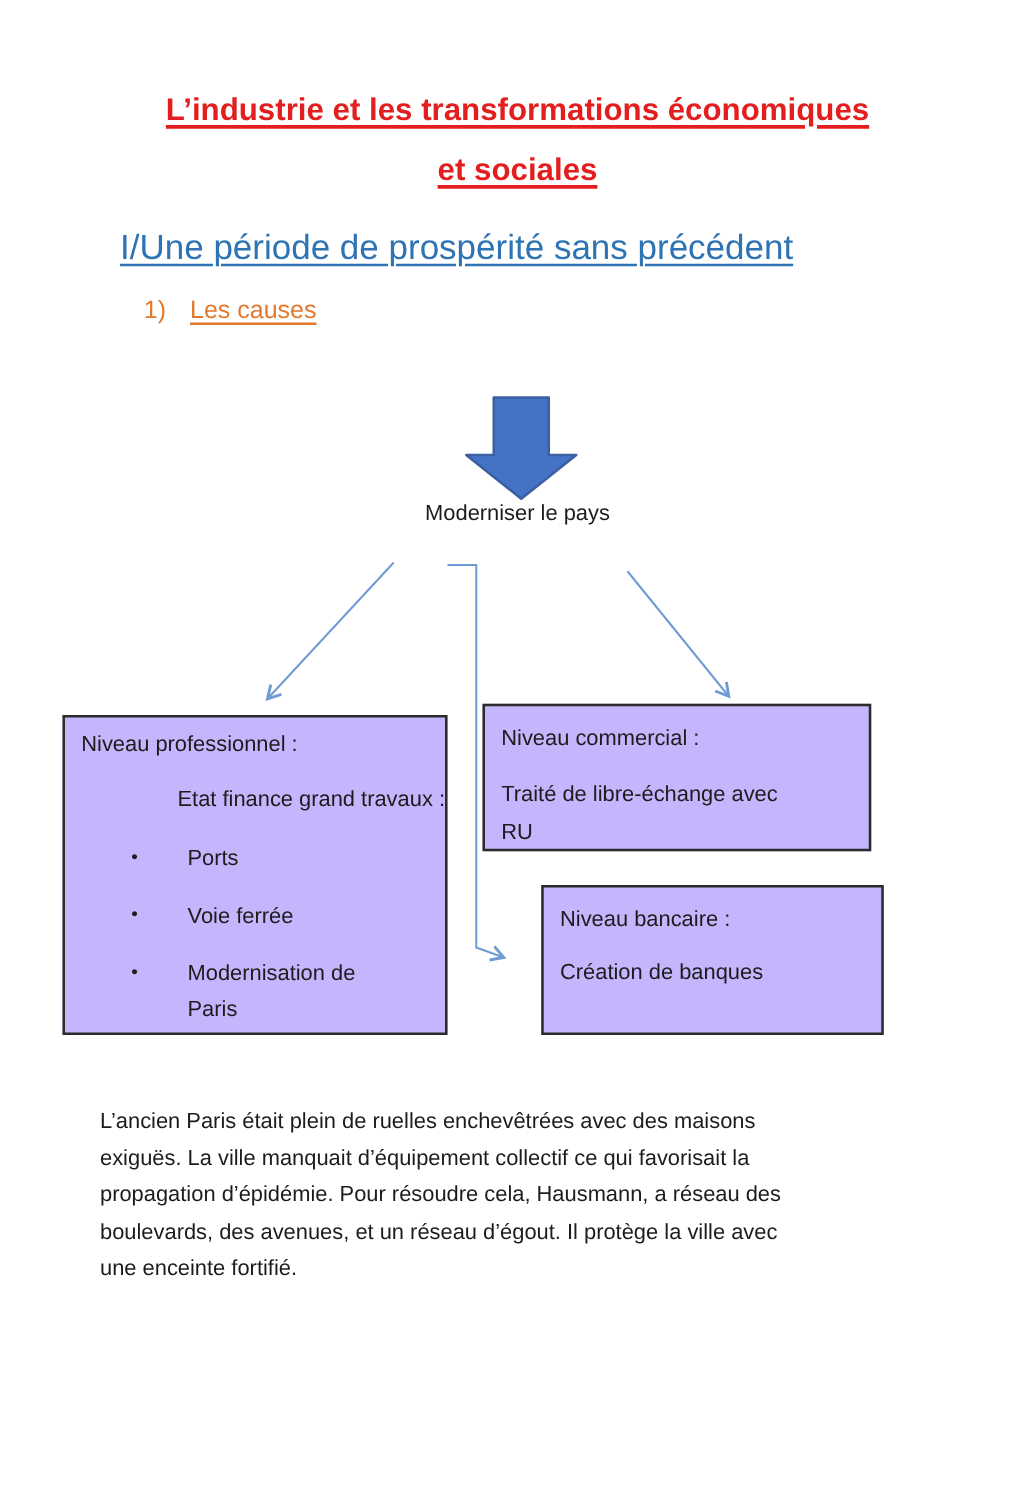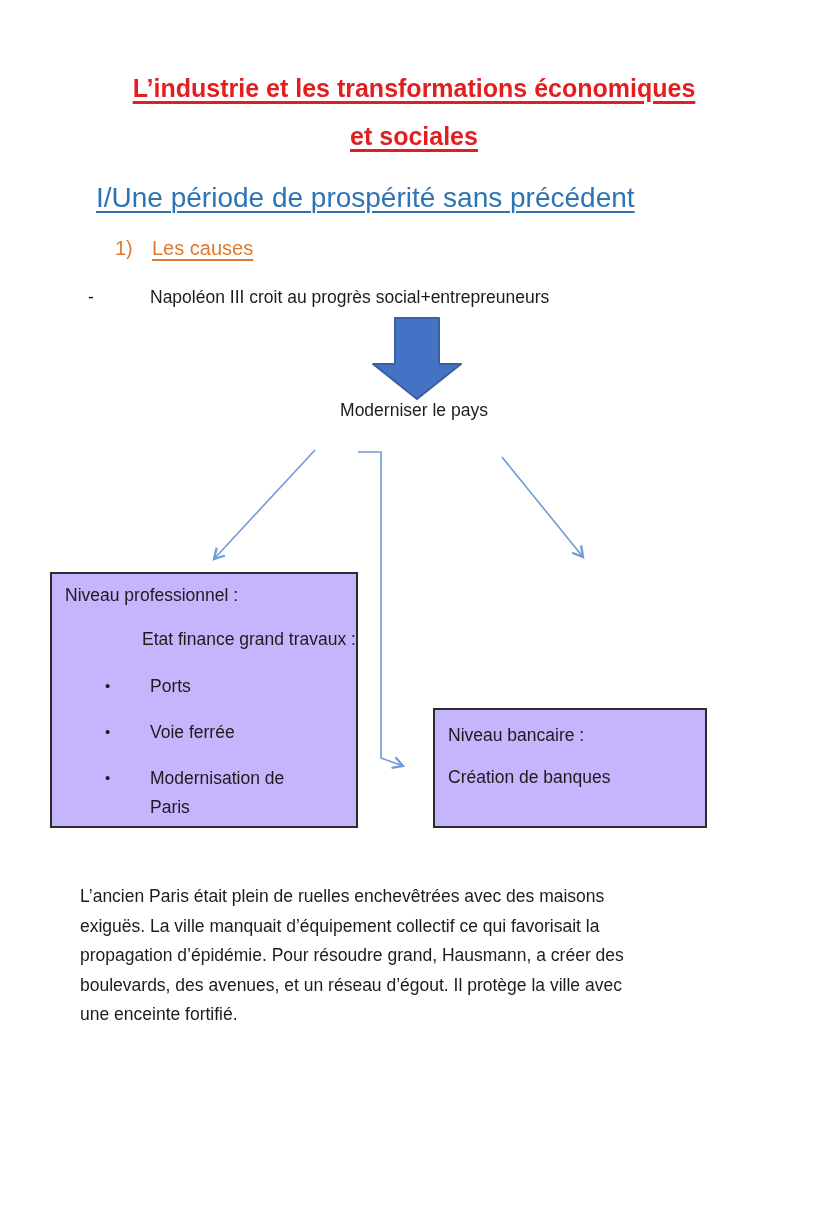--- a/index.html
+++ b/index.html
@@ -90,23 +90,20 @@
   </div>
 
   <div class="abs h-blue">
     <span class="ul">I/Une période de prospérité sans précédent</span>
   </div>
 
   <div class="abs sub sub1">
     <span class="num">1)</span><span class="ul">Les causes</span>
   </div>
 
-  <div class="abs dashline">
-    <span class="dash">-</span><span>Napoléon III croit au progrès social+entrepreuneurs</span>
-  </div>
 
   <svg class="connectors" viewBox="0 0 828 1208" xmlns="http://www.w3.org/2000/svg">
     <defs>
       <marker id="oarrow" viewBox="0 0 10 10" refX="8" refY="5" markerWidth="9" markerHeight="9" orient="auto-start-reverse">
         <path d="M1,1 L8,5 L1,9" fill="none" stroke="#6f9ad3" stroke-width="1.6"></path>
       </marker>
     </defs>
     <polygon class="block-arrow" points="395,318 439,318 439,364 461,364 417,399 373,364 395,364"></polygon>
     <line class="thin-arrow" x1="315" y1="450" x2="214" y2="559" marker-end="url(#oarrow)"></line>
     <polyline class="thin-arrow" points="358,452 381,452 381,758 403,766" marker-end="url(#oarrow)"></polyline>
@@ -129,28 +126,35 @@
         <span class="bm">•</span>
         <span class="btxt">Voie ferrée</span>
       </div>
       <div class="bullet-row">
         <span class="bm">•</span>
         <span class="btxt">Modernisation de Paris</span>
       </div>
     </div>
   </div>
 
+  <div class="box box-comm">
+    <div class="bt t1">Niveau commercial :</div>
+    <div class="bt body">
+      <div>Traité de libre-échange avec</div>
+      <div>RU</div>
+    </div>
+  </div>
 
   <div class="box box-banc">
     <div class="bt t1">Niveau bancaire :</div>
     <div class="bt body">Création de banques</div>
   </div>
 
 
   <div class="abs para">
     <div>L’ancien Paris était plein de ruelles enchevêtrées avec des maisons</div>
     <div>exiguës. La ville manquait d’équipement collectif ce qui favorisait la</div>
-    <div>propagation d’épidémie. Pour résoudre grand, Hausmann, a créer des</div>
+    <div>propagation d’épidémie. Pour résoudre cela, Hausmann, a réseau des</div>
     <div>boulevards, des avenues, et un réseau d’égout. Il protège la ville avec</div>
     <div>une enceinte fortifié.</div>
   </div>
 
 </div>
 
 </body></html>

